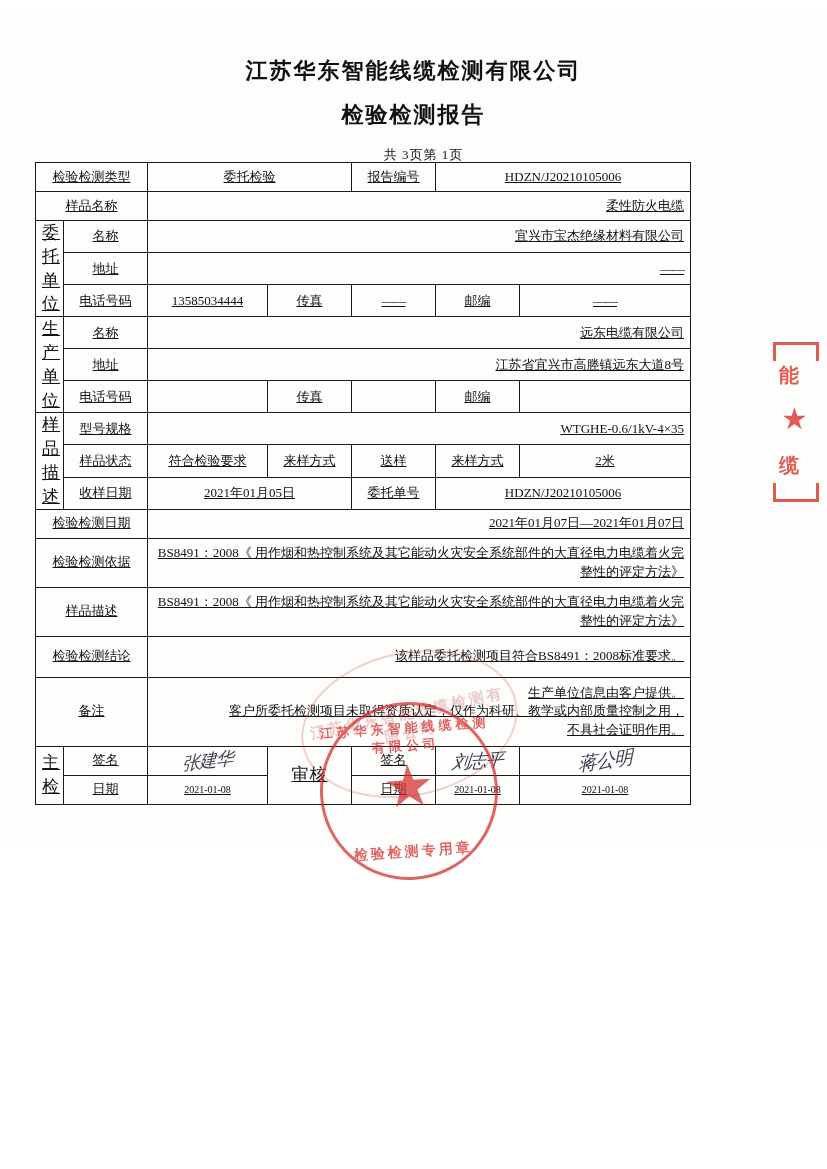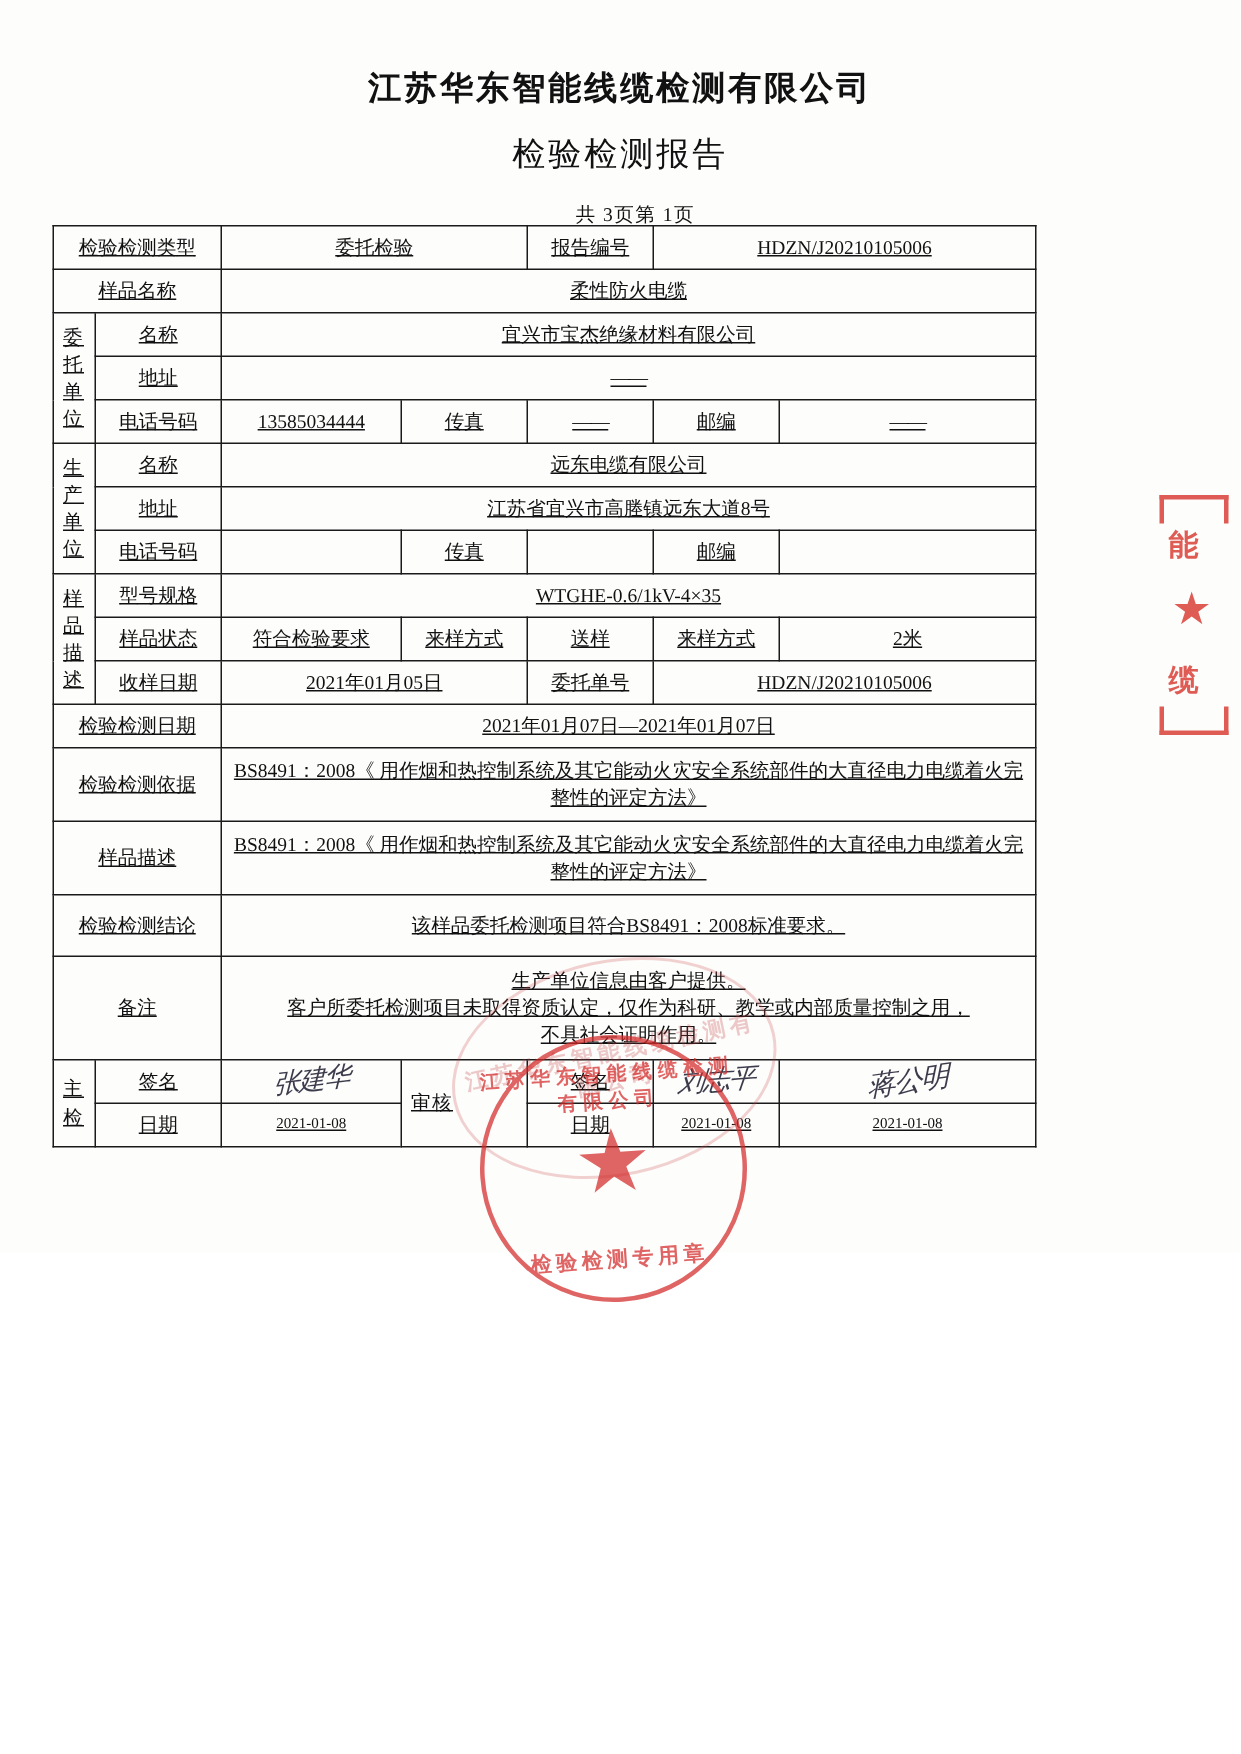--- a/index.html
+++ b/index.html
@@ -10,38 +10,38 @@
   body {
     width: 827px;
     height: 1169px;
     position: relative;
     font-family: "Liberation Serif", "DejaVu Serif", serif;
     color: #111;
     overflow: hidden;
   }
   .page {
     position: absolute;
-    left: 0; top: 0;
+    left: 0; top: 12px;
     width: 827px;
     height: 835px;
     background: #fdfdfc;
   }
   .title-block {
     text-align: center;
     padding-top: 44px;
   }
   .doc-title-1 {
     font-size: 22px;
     font-weight: bold;
     letter-spacing: 2px;
     color: #111;
   }
   .doc-title-2 {
     font-size: 22px;
-    font-weight: normal;
+    font-weight: bold;
     letter-spacing: 2px;
     margin-top: 14px;
     color: #111;
   }
   .page-count {
     font-size: 13px;
     margin-top: 16px;
     letter-spacing: 1px;
     padding-left: 20px;
   }
@@ -57,26 +57,26 @@
     text-decoration: underline;
   }
   table.main td {
     border: 1px solid #1a1a1a;
     padding: 0 6px;
     vertical-align: middle;
     line-height: 1.4;
     height: 28px;
   }
   .c { text-align: center; }
-  .l { text-align: center; }
+  .l { text-align: right; }
   .vert {
-    text-align: left;
+    text-align: center;
     letter-spacing: 1px;
     line-height: 1.35;
-    font-size: 13px;
+    font-size: 17px;
     width: 28px;
     padding: 2px;
   }
   .vert span {
     display: block;
   }
   .dash {
     letter-spacing: -1px;
   }
   .multi {

